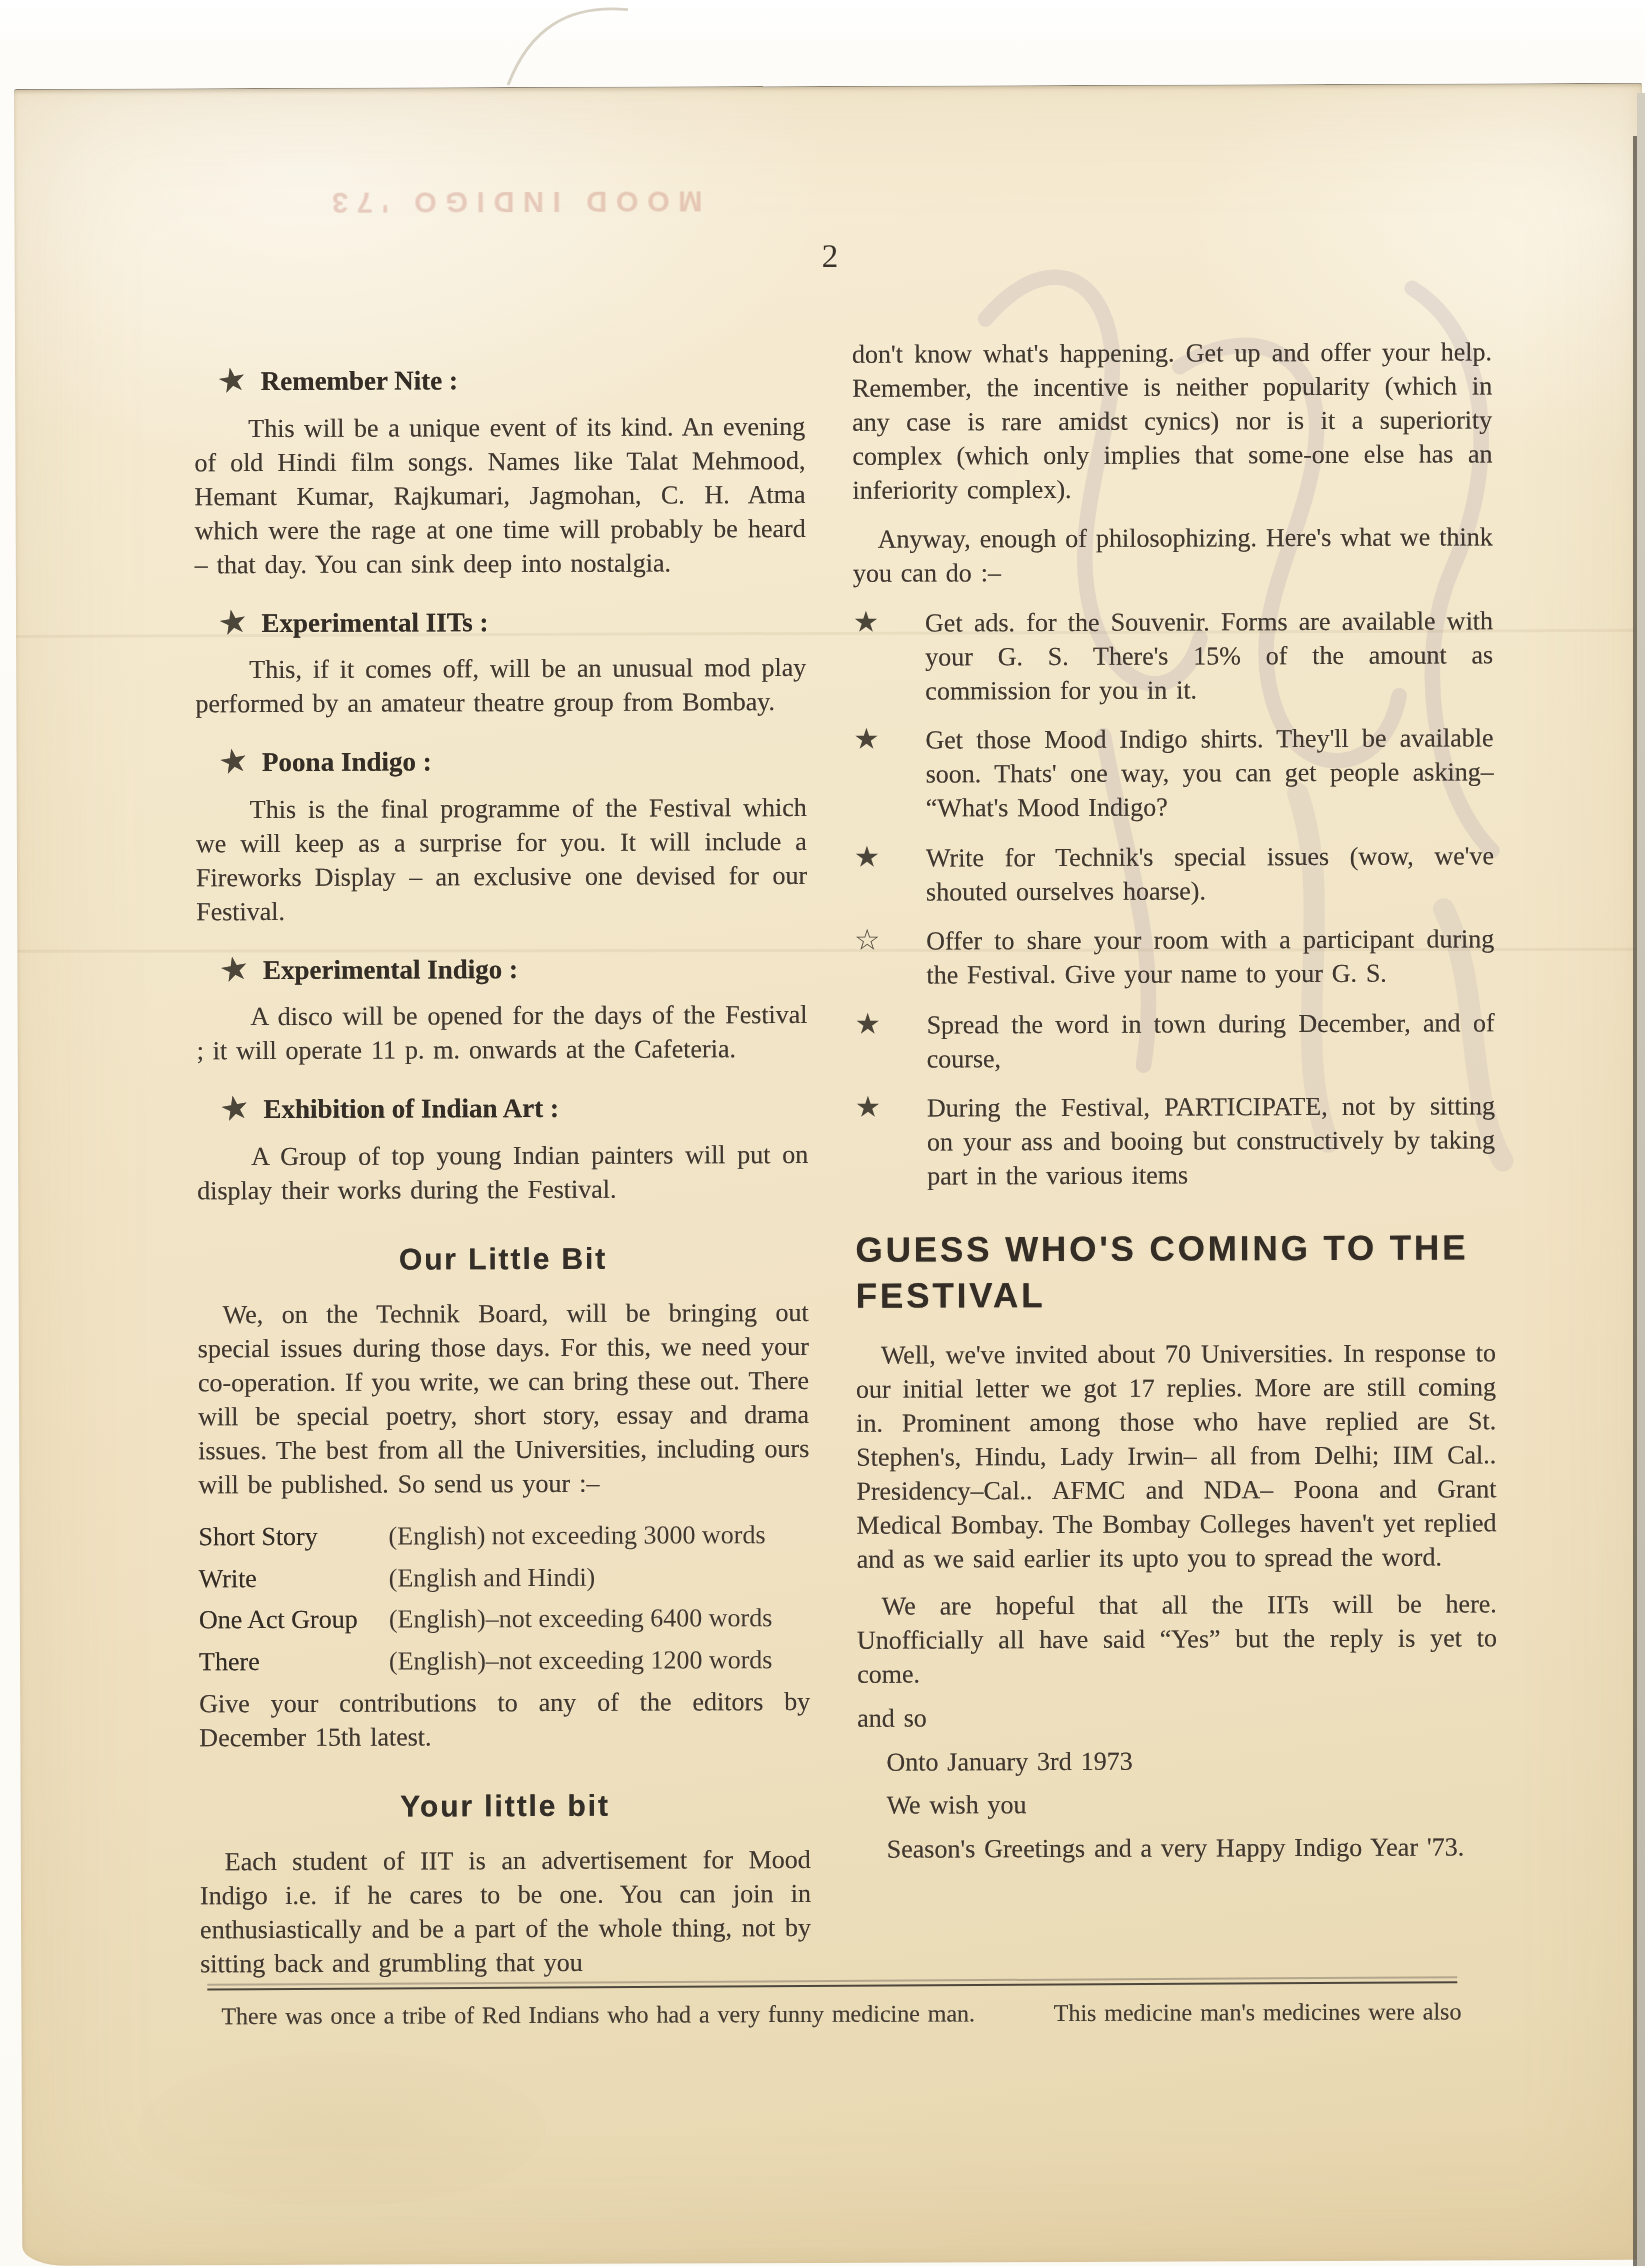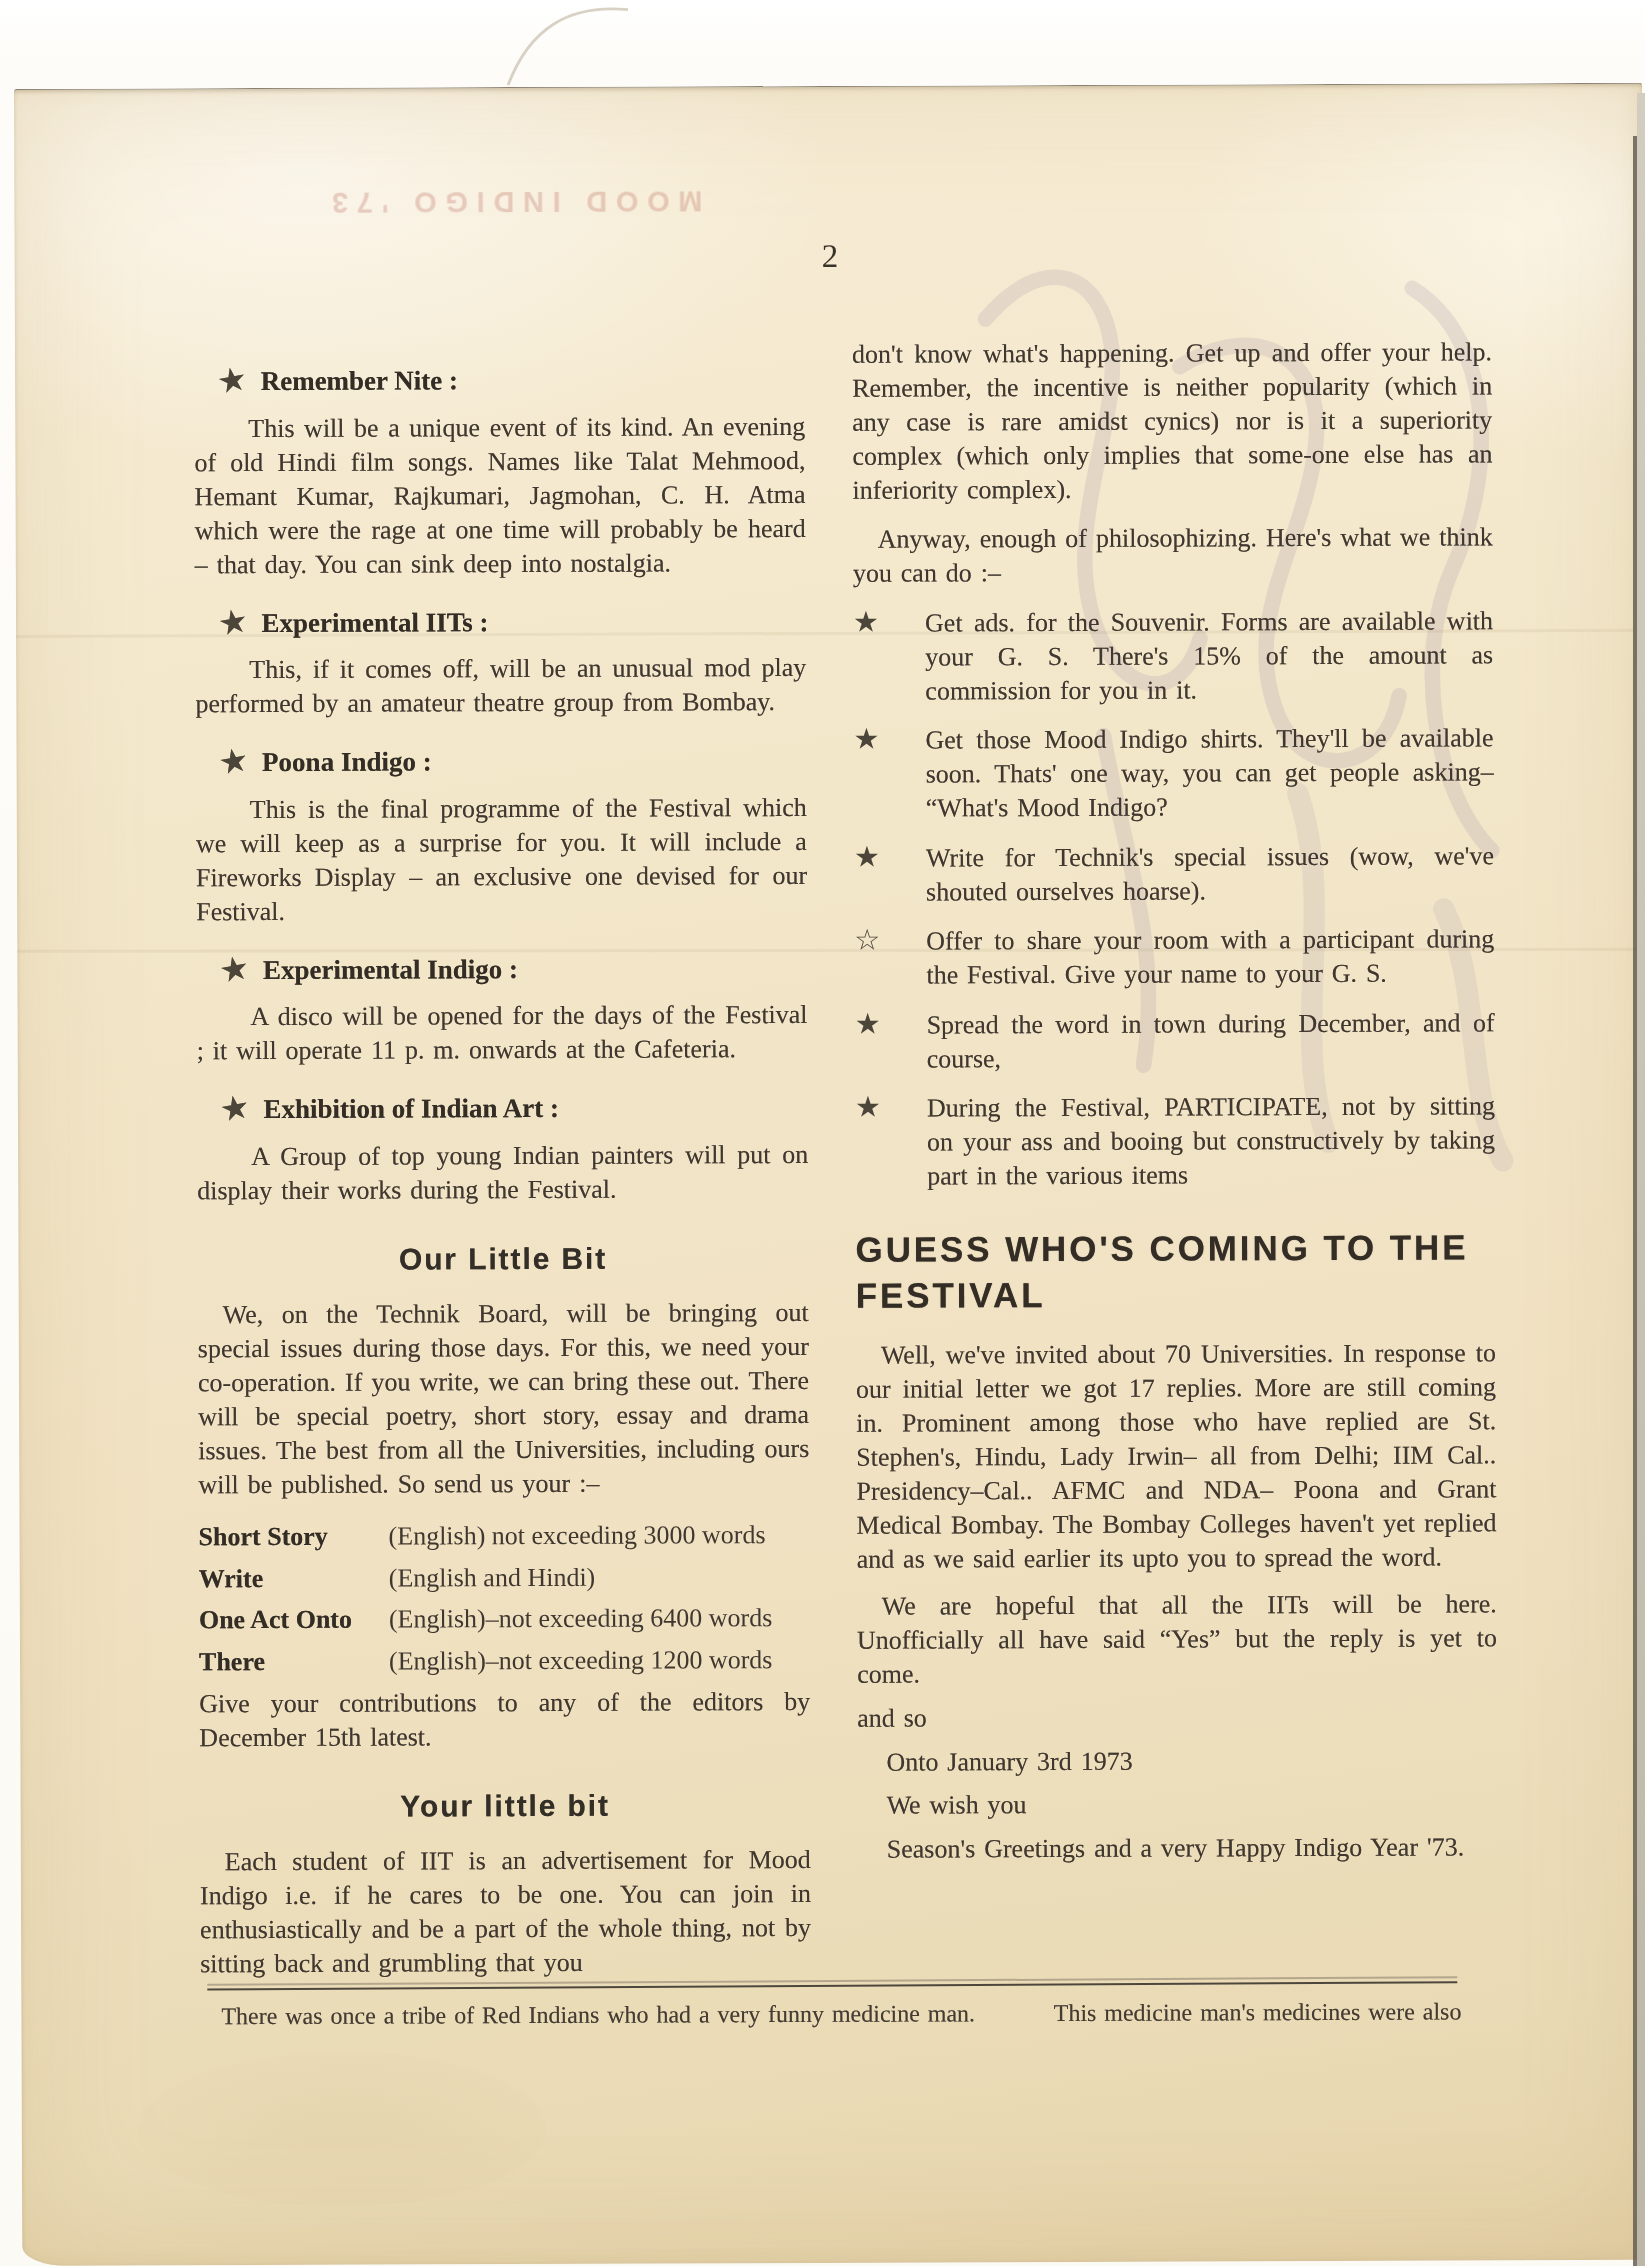--- a/index.html
+++ b/index.html
@@ -76,21 +76,21 @@
   
   .center-head{
     text-align:center;margin:35px 0 21.3px 0;
     font-family:"Liberation Sans","DejaVu Sans",sans-serif;
     font-weight:700;font-size:30px;letter-spacing:1.9px;color:#332e27;
     text-shadow:0 0 0.6px rgba(50,44,34,0.6);
   }
   
   .contrib{margin-top:17.5px;}
   .contrib-row{display:flex;margin:7.8px 0;font-size:26px;line-height:34px;}
-  .contrib-label{font-weight:700;min-width:190px;color:#332d26;text-shadow:0 0 0.6px rgba(50,42,32,0.6);}
+  .contrib-label{font-weight:400;min-width:190px;color:#332d26;text-shadow:0 0 0.6px rgba(50,42,32,0.6);}
   .contrib-detail{flex:1;}
   .contrib-note{margin-top:7.8px;}
   
   .todo{display:flex;margin:15.5px 0 0 0;}
   .todo-star{width:72px;flex:none;padding-top:1px;}
   .todo-star .star{transform:rotate(-6deg);}
   .todo-body{flex:1;}
   .guess-head{
     font-family:"Liberation Sans","DejaVu Sans",sans-serif;
     font-weight:700;font-size:35px;line-height:46px;letter-spacing:2.9px;
@@ -194,21 +194,21 @@
           <div class="contrib">
             <div class="contrib-row">
               <span class="contrib-label">Short Story</span>
               <span class="contrib-detail">(English) not exceeding 3000 words</span>
             </div>
             <div class="contrib-row">
               <span class="contrib-label">Write</span>
               <span class="contrib-detail">(English and Hindi)</span>
             </div>
             <div class="contrib-row">
-              <span class="contrib-label">One Act Onto</span>
+              <span class="contrib-label">One Act Group</span>
               <span class="contrib-detail">(English)–not exceeding 6400 words</span>
             </div>
             <div class="contrib-row">
               <span class="contrib-label">There</span>
               <span class="contrib-detail">(English)–not exceeding 1200 words</span>
             </div>
           </div>
           <p class="contrib-note">Give your contributions to any of the editors by December 15th latest.</p>
         </div>
 

